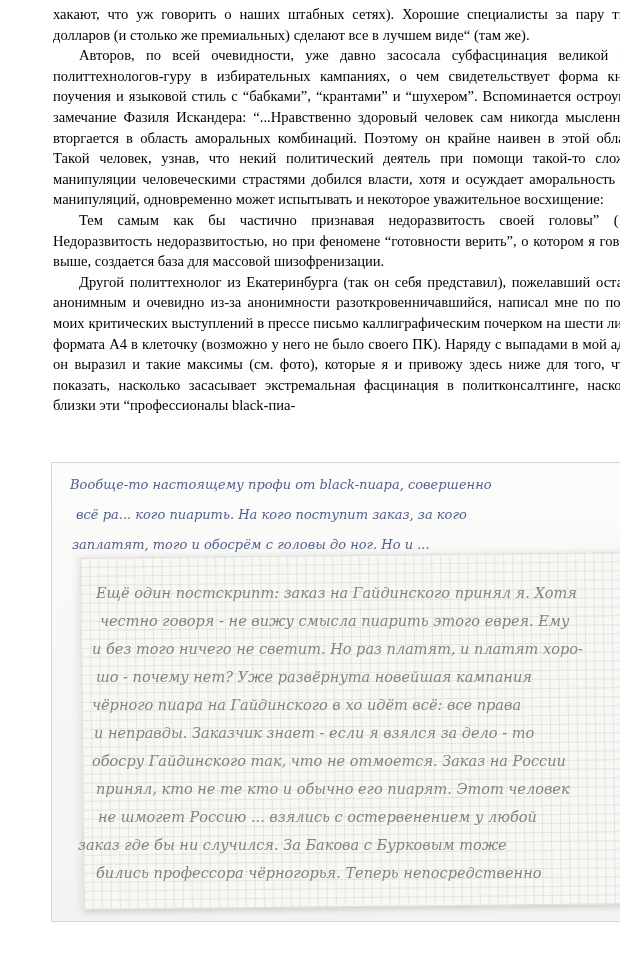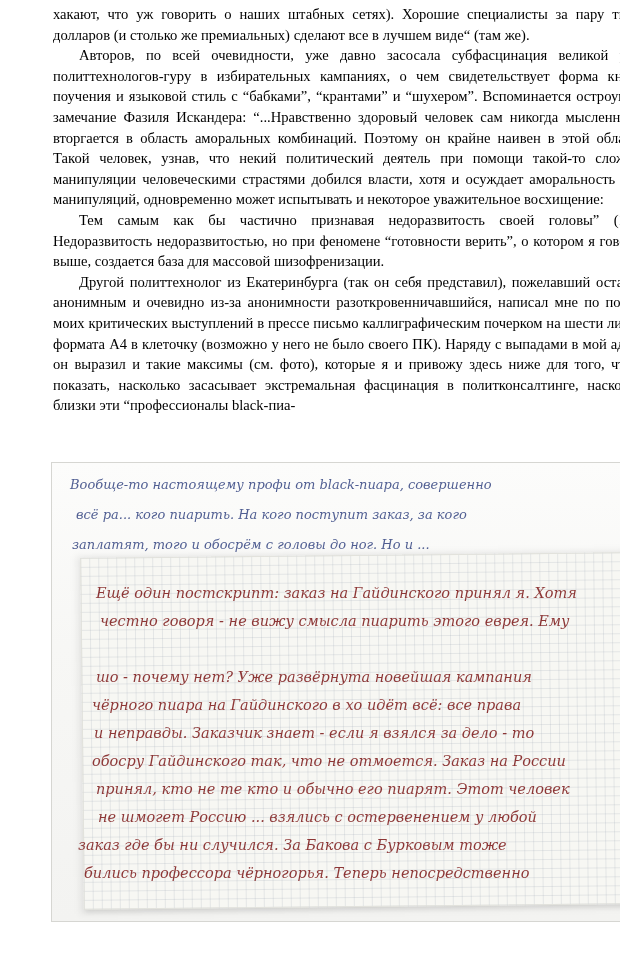--- a/index.html
+++ b/index.html
@@ -82,21 +82,21 @@
     white-space: nowrap;
     pointer-events: none;
     opacity: 0.88;
   }
   .hand.top {
     color: #3a4a85;
     font-size: 13px;
   }
   .hand.body {
     font-size: 14.5px;
-    color: #7f1d1d;
+    color: #737373;
   }
   .page-number {
     position: absolute;
     left: 0;
     right: 0;
     top: 928px;
     text-align: right;
     font-size: 16px;
     font-family: "Liberation Serif", "DejaVu Serif", serif;
   }
@@ -118,24 +118,25 @@
 
     <div class="hand top" style="left:18px; top:14px;">Вообще-то настоящему профи от black-пиара, совершенно</div>
     <div class="hand top" style="left:24px; top:44px;">всё ра... кого пиарить. На кого поступит заказ, за кого</div>
     <div class="hand top" style="left:20px; top:74px;">заплатят, того и обосрём с головы до ног. Но и ...</div>
 
     <div class="note-shadow"></div>
     <div class="note"></div>
 
     <div class="hand body" style="left:44px; top:122px;">Ещё один постскрипт: заказ на Гайдинского принял я. Хотя</div>
     <div class="hand body" style="left:48px; top:150px;">честно говоря - не вижу смысла пиарить этого еврея. Ему</div>
+    <div class="hand body" style="left:40px; top:178px;">и без того ничего не светит. Но раз платят, и платят хоро-</div>
     <div class="hand body" style="left:44px; top:206px;">шо - почему нет? Уже развёрнута новейшая кампания</div>
     <div class="hand body" style="left:40px; top:234px;">чёрного пиара на Гайдинского в хо идёт всё: все права</div>
     <div class="hand body" style="left:42px; top:262px;">и неправды. Заказчик знает - если я взялся за дело - то</div>
     <div class="hand body" style="left:40px; top:290px;">обосру Гайдинского так, что не отмоется. Заказ на России</div>
     <div class="hand body" style="left:44px; top:318px;">принял, кто не те кто и обычно его пиарят. Этот человек</div>
     <div class="hand body" style="left:46px; top:346px;">не шмогет Россию ... взялись с остервенением у любой</div>
     <div class="hand body" style="left:26px; top:374px;">заказ где бы ни случился. За Бакова с Бурковым тоже</div>
-    <div class="hand body" style="left:32px; top:402px;text-align:right;">бились профессора чёрногорья. Теперь непосредственно</div>
+    <div class="hand body" style="left:44px; top:402px;text-align:right;">бились профессора чёрногорья. Теперь непосредственно</div>
   </div>
 
   <div class="page-number">373</div>
 </div>
 
 </body></html>

